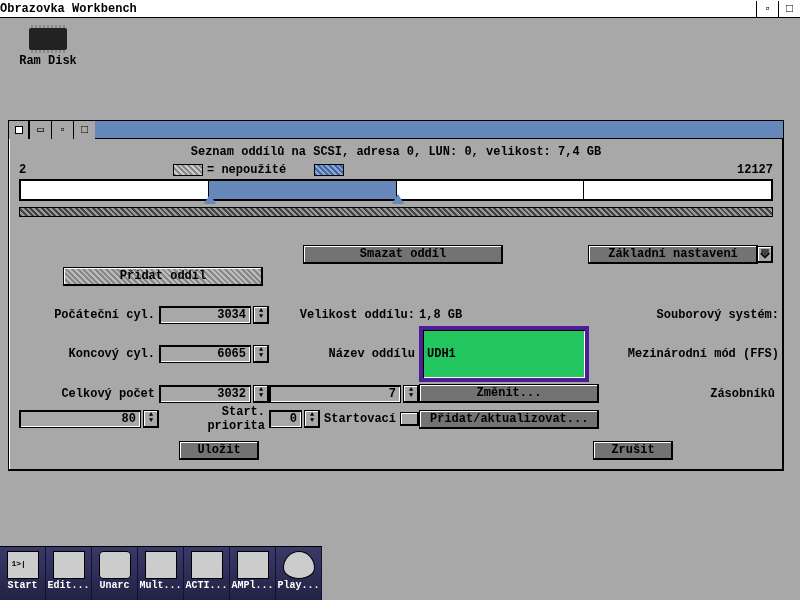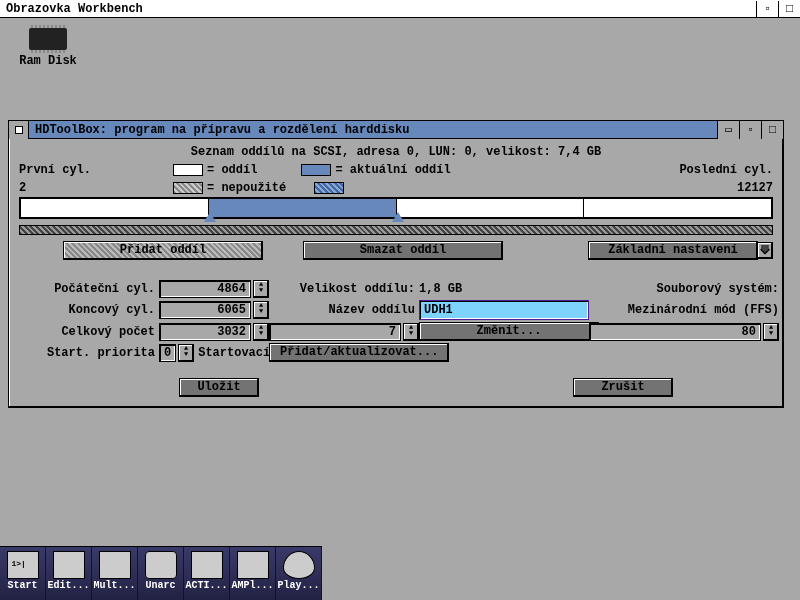--- a/index.html
+++ b/index.html
@@ -12,21 +12,20 @@
   color: #000;
   overflow: hidden;
   position: relative;
 }
 .titlebar {
   height: 18px;
   background: #fff;
   border-bottom: 1px solid #000;
   display: flex;
   align-items: center;
-  padding-left: 6px;
 }
 .titlebar .spacer { flex: 1; }
 .titlebar .gad {
   width: 22px; height: 16px;
   border-left: 1px solid #000;
   display: flex; align-items: center; justify-content: center;
   background: #fff;
 }
 .ramdisk {
   position: absolute;
@@ -130,20 +129,21 @@
   border: 1px solid #000;
   box-shadow: inset -1px -1px 0 #000, inset 1px 1px 0 #fff;
   padding: 1px 10px;
   text-align: center;
   min-height: 17px;
   line-height: 15px;
   cursor: pointer;
 }
 .btn.hatched {
   background: repeating-linear-gradient(45deg,#888 0 2px,#bbb 2px 4px);
+  margin-top: 44px;
 }
 .btn.wide { width: 200px; }
 .dd { display:inline-flex; align-items:center;}
 .dd .arrow {
   width: 16px; height: 17px;
   border: 1px solid #000;
   box-shadow: inset -1px -1px 0 #000, inset 1px 1px 0 #fff;
   display: flex; align-items: center; justify-content: center;
   margin-left: -1px;
 }
@@ -169,35 +169,35 @@
 }
 .numfield .spin {
   width: 16px;
   border: 1px solid #000;
   box-shadow: inset -1px -1px 0 #000, inset 1px 1px 0 #fff;
   margin-left: 2px;
   display: flex; flex-direction: column;
   font-size: 7px; line-height:6px; text-align:center;
 }
 .textfield {
-  background: #7dd3fc;
-  border: 1px solid #4c1d95;
+  background: #22c55e;
+  border: 4px solid #4c1d95;
   box-shadow: inset 1px 1px 0 #000, inset -1px -1px 0 #fff;
-  padding: 2px 4px;
+  padding: 17px 4px;
 }
 .chk {
   width: 22px; height: 14px;
   background: #a8a8a8;
   border: 1px solid #000;
   box-shadow: inset -1px -1px 0 #000, inset 1px 1px 0 #fff;
   display:inline-block;
   vertical-align: middle;
 }
 .right-col { text-align: right; }
-.save-row { display:flex; margin-top:16px; }
+.save-row { display:flex; margin-top:8px; }
 .save-row .gap { flex:1; }
 .dock {
   position: absolute;
   bottom: 0; left: 0;
   height: 54px;
   display: flex;
   background: linear-gradient(#3a3a6a,#222244);
   border-top: 1px solid #000;
 }
 .dock .item {
@@ -236,37 +236,27 @@
 <div class="ramdisk">
   <div class="chip"></div>
   <div>Ram Disk</div>
 </div>
 
 <div class="window">
   <div class="win-title">
     <div class="close">
         <div class="dot"></div>
       </div>
-    <div class="txt">HDToolBox: program na přípravu a rozdělení harddisku</div>
     <div class="wg">▭</div>
     <div class="wg">▫</div>
     <div class="wg">□</div>
   </div>
   <div class="win-body">
     <div class="info-line">Seznam oddílů na SCSI, adresa 0, LUN: 0, velikost: 7,4 GB</div>
 
-    <div class="legend-row">
-      <span class="lbl-first">První cyl.</span>
-      <span class="swatch"></span>
-      <span>= oddíl</span>
-      <span style="width:40px"></span>
-      <span class="swatch used"></span>
-      <span>= aktuální oddíl</span>
-      <span class="lbl-last">Poslední cyl.</span>
-    </div>
     <div class="legend-row">
       <span class="lbl-first">2</span>
       <span class="swatch hatched"></span>
       <span>= nepoužité</span>
       <span style="width:24px"></span>
       <span class="swatch hatchedblue"></span>
       <span class="lbl-last">12127</span>
     </div>
 
     <div class="bar-wrap">
@@ -288,21 +278,21 @@
       <span style="flex:1"></span>
       <div class="dd">
         <div class="btn" style="width:170px">Základní nastavení</div>
         <div class="arrow">⟱</div>
       </div>
     </div>
 
     <div class="grid">
       <div class="rlabel">Počáteční cyl.</div>
       <div class="numfield">
-        <div class="val">4864</div>
+        <div class="val">3034</div>
         <div class="spin">
             <span>▲</span>
             <span>▼</span>
           </div>
       </div>
       <div class="rlabel">Velikost oddílu:</div>
       <div>1,8 GB</div>
       <div class="right-col">Souborový systém:</div>
 
       <div class="rlabel">Koncový cyl.</div>
@@ -329,20 +319,21 @@
         <div class="val">7</div>
         <div class="spin">
             <span>▲</span>
             <span>▼</span>
           </div>
       </div>
       <div class="right-col">
           <div class="btn" style="width:180px">Změnit...</div>
         </div>
 
+      <div class="rlabel">Zásobníků</div>
       <div class="numfield">
         <div class="val">80</div>
         <div class="spin">
             <span>▲</span>
             <span>▼</span>
           </div>
       </div>
       <div class="rlabel">Start. priorita</div>
       <div style="display:flex;align-items:center;gap:4px">
         <div class="numfield" style="width:60px">
@@ -357,27 +348,27 @@
       </div>
       <div class="right-col">
           <div class="btn" style="width:180px">Přidat/aktualizovat...</div>
         </div>
     </div>
 
     <div class="save-row">
       <span style="width:160px"></span>
       <div class="btn" style="width:80px">Uložit</div>
       <span class="gap"></span>
-      <div class="btn" style="width:100px">Zrušit</div>
+      <div class="btn" style="width:80px">Zrušit</div>
       <span style="width:100px"></span>
     </div>
   </div>
 </div>
 
 <div class="dock">
   <div class="item"><div class="ico shell"></div><span>Start</span></div>
   <div class="item"><div class="ico edit"></div><span>Edit...</span></div>
+  <div class="item"><div class="ico unarc"></div><span>Unarc</span></div>
   <div class="item"><div class="ico mult"></div><span>Mult...</span></div>
-  <div class="item"><div class="ico unarc"></div><span>Unarc</span></div>
   <div class="item"><div class="ico acti"></div><span>ACTI...</span></div>
   <div class="item"><div class="ico ampl"></div><span>AMPl...</span></div>
   <div class="item"><div class="ico play"></div><span>Play...</span></div>
 </div>
 
 </body></html>

